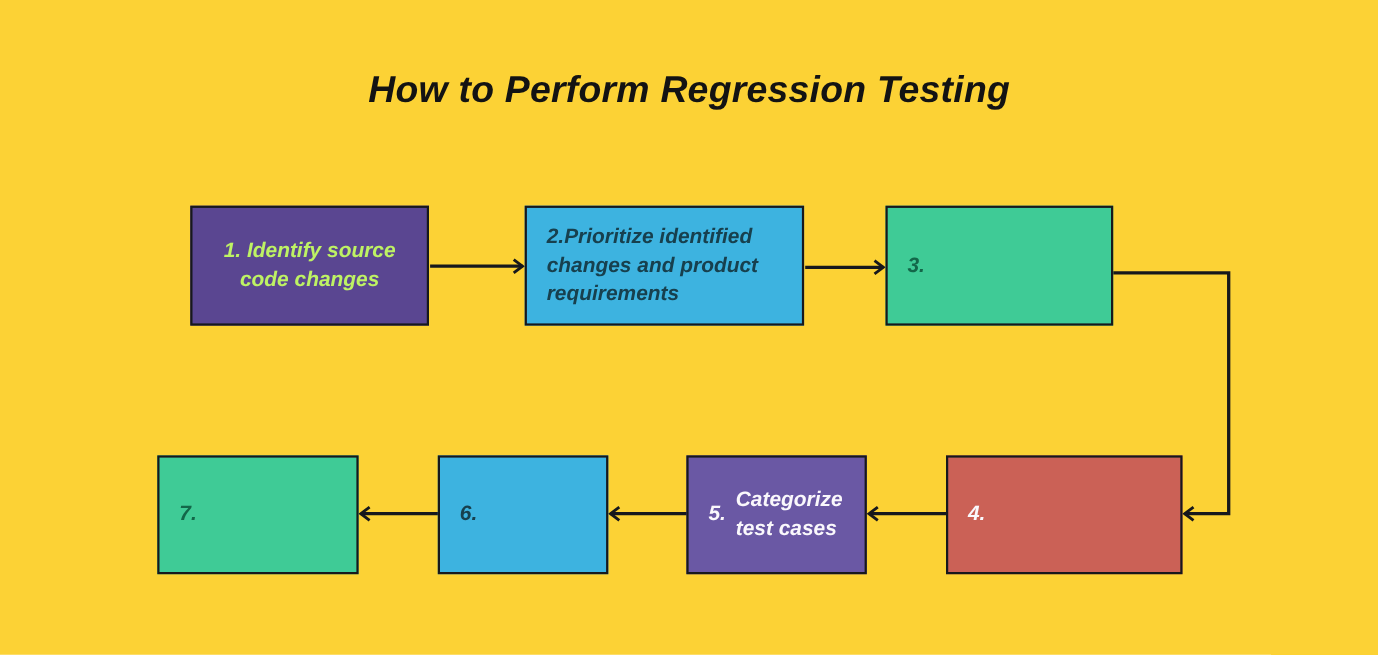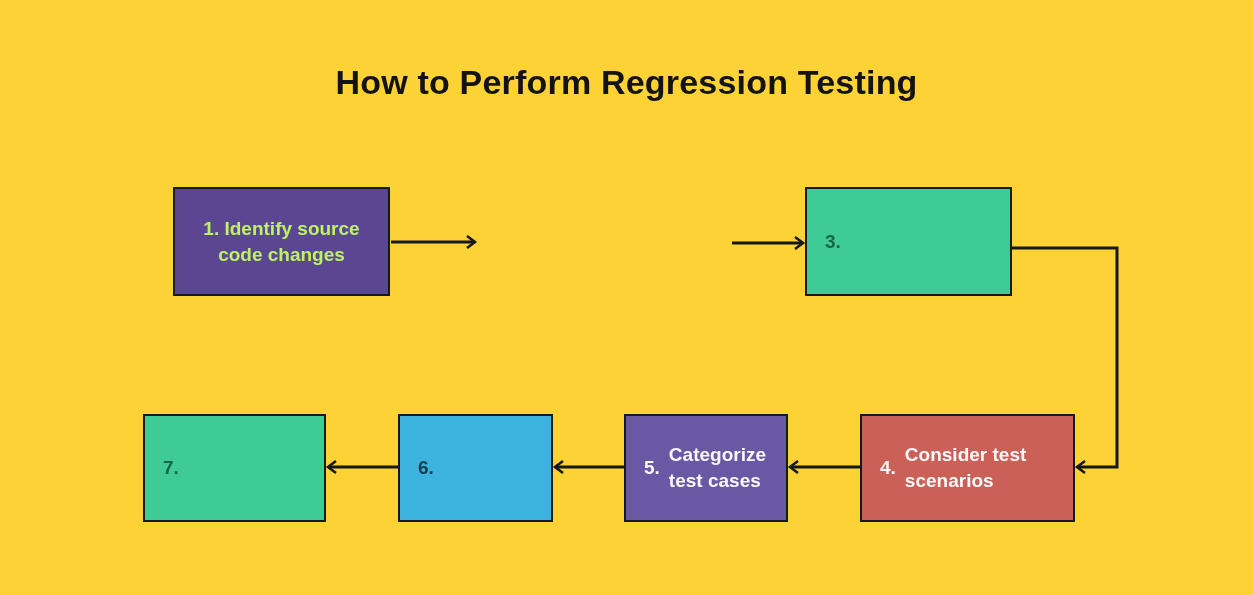--- a/index.html
+++ b/index.html
@@ -5,20 +5,21 @@
   html, body {
     margin: 0;
     padding: 0;
     font-family: "Liberation Sans", "DejaVu Sans", sans-serif;
   }
   .canvas {
     position: relative;
     width: 1253px;
     height: 595px;
     overflow: hidden;
+    font-style: italic;
   }
   .title {
     position: absolute;
     top: 63px;
     left: 0;
     width: 100%;
     margin: 0;
     text-align: center;
     font-size: 34px;
     font-weight: 700;
@@ -76,28 +77,30 @@
     <path d="M1012,248 H1117 V467 H1077" marker-end="url(#ah)"></path>
     <path d="M861,467 H790" marker-end="url(#ah)"></path>
     <path d="M625,467 H555" marker-end="url(#ah)"></path>
     <path d="M399,467 H328" marker-end="url(#ah)"></path>
   </svg>
 
   <div class="box b1 center" style="background-color: rgb(90, 70, 145); color: #bef264; border-color: rgb(23, 24, 28);">
     <span class="lbl">1. Identify source code changes</span>
   </div>
 
+  <div class="box b2 leftalign" style="background-color: rgb(61, 179, 224); color: rgb(23, 64, 78); border-color: rgb(23, 24, 28);">
+    <span class="lbl">2.Prioritize identified changes and product requirements</span>
+  </div>
 
   <div class="box b3 hang" style="background-color: rgb(63, 203, 150); color: rgb(19, 103, 73); border-color: rgb(23, 24, 28);">
     <span class="num">3.</span>
   </div>
 
   <div class="box b4 hang" style="background-color: rgb(203, 97, 86); color: rgb(250, 248, 252); border-color: rgb(23, 24, 28);">
     <span class="num">4.</span>
-    <span class="txt">Consider test scenarios</span>
   </div>
 
   <div class="box b5 hang" style="background-color: rgb(106, 88, 164); color: rgb(250, 248, 252); border-color: rgb(23, 24, 28);">
     <span class="num">5.</span>
     <span class="txt">Categorize test cases</span>
   </div>
 
   <div class="box b6 hang" style="background-color: rgb(61, 179, 224); color: rgb(23, 64, 78); border-color: rgb(23, 24, 28);">
     <span class="num">6.</span>
   </div>

